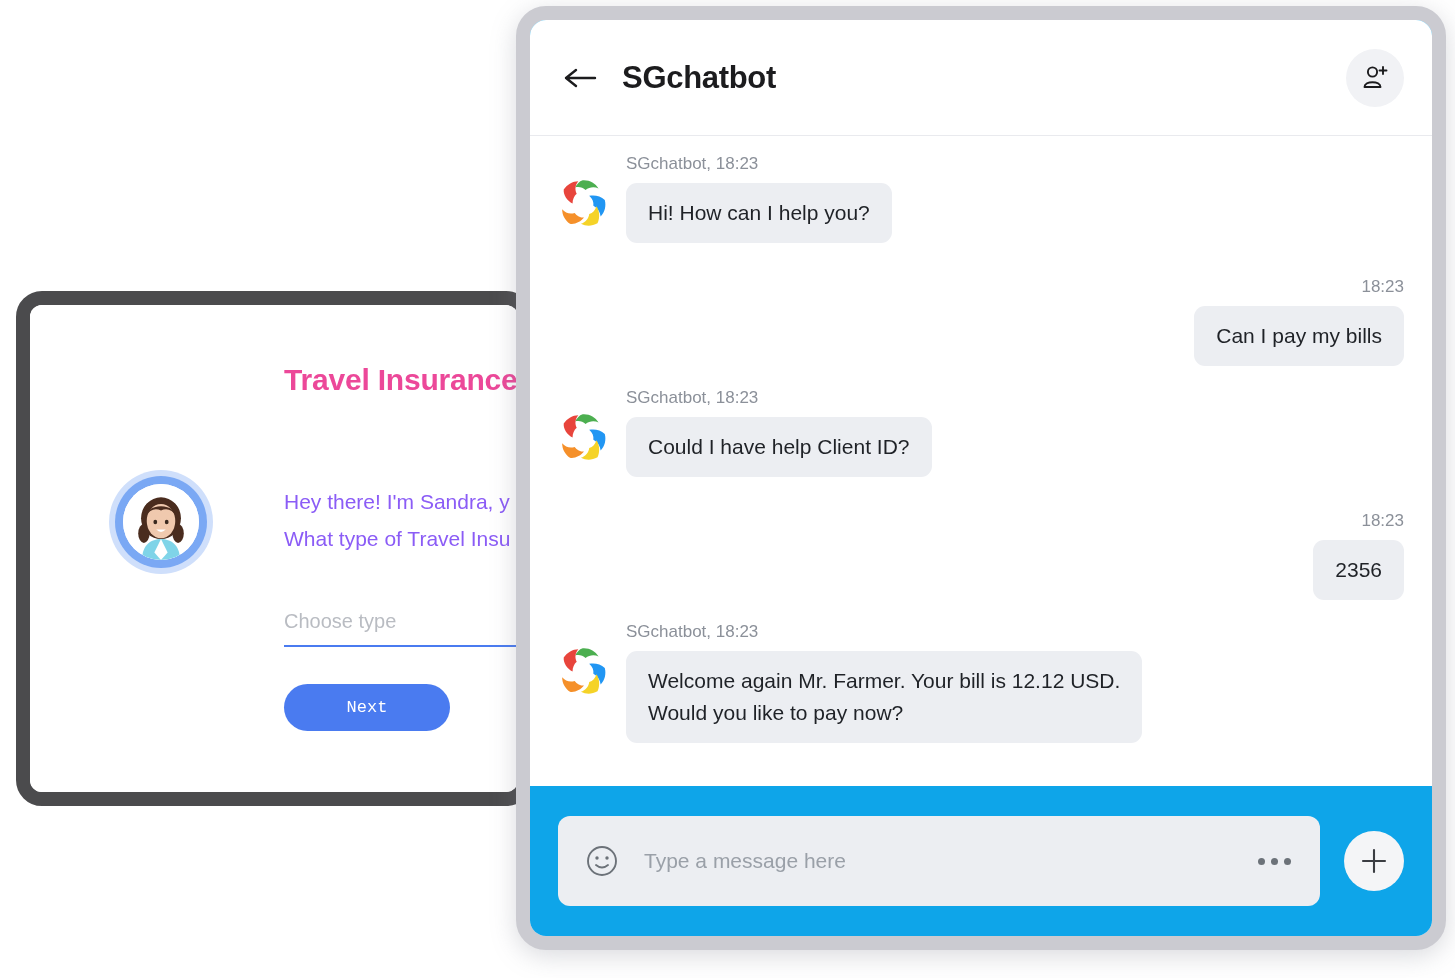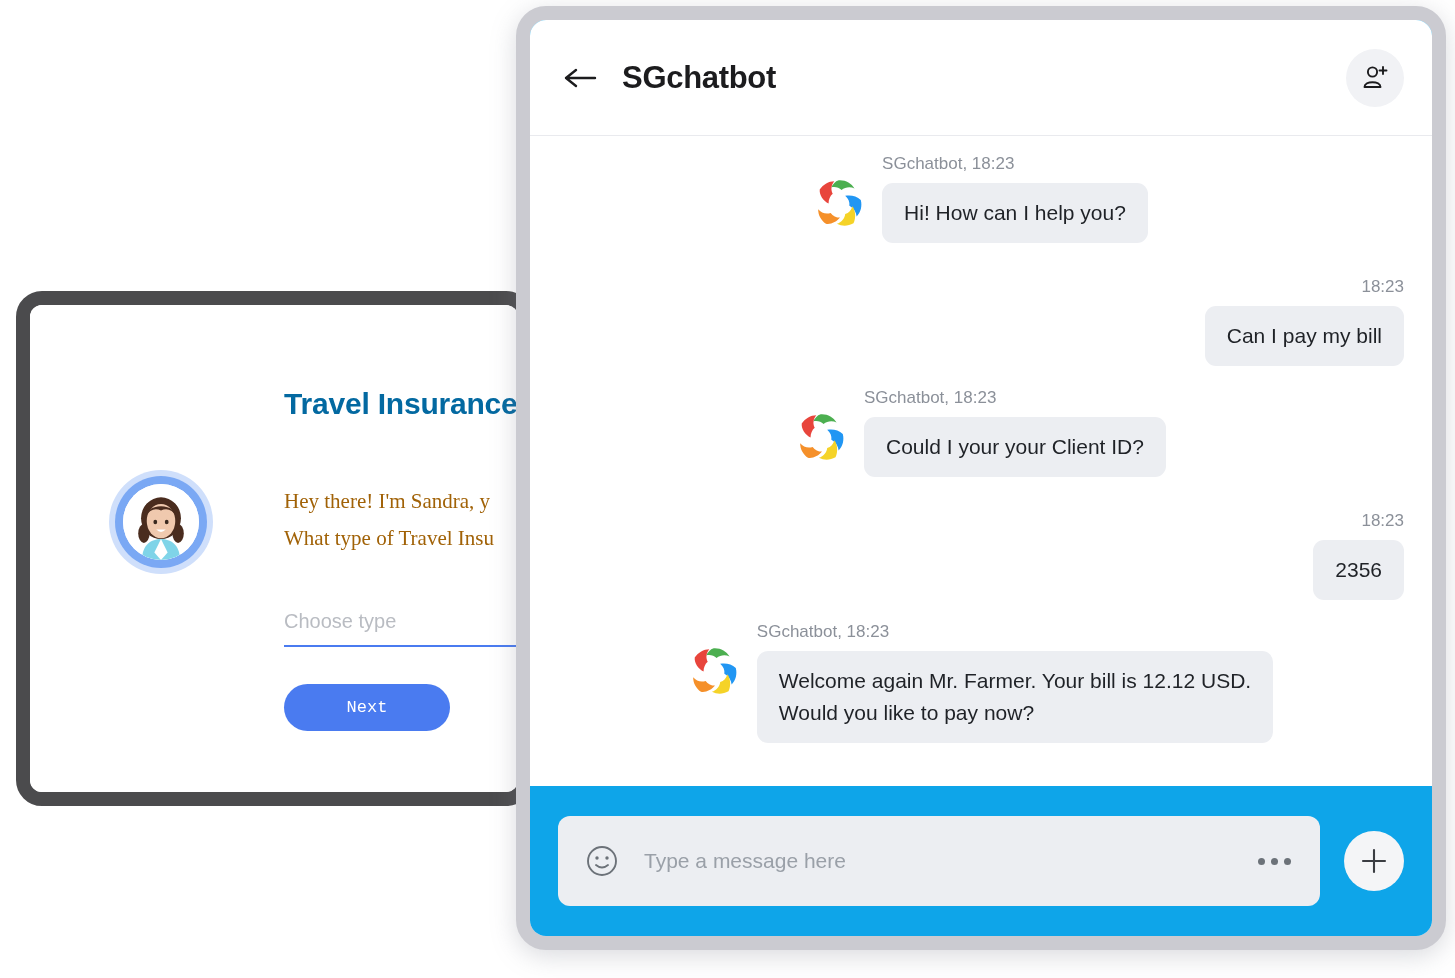--- a/index.html
+++ b/index.html
@@ -39,24 +39,23 @@
     background: #ffffff;
     overflow: hidden;
   }
 
   .ti-title {
     position: absolute;
     left: 254px;
     top: 58px;
     font-size: 30px;
     font-weight: bold;
-    color: #0369a1;
+    color: #ec4899;
     letter-spacing: -0.2px;
     white-space: nowrap;
-    margin-top: 24px;
   }
 
   
   .sandra-wrap {
     position: absolute;
     left: 79px;
     top: 165px;
     width: 104px;
     height: 104px;
   }
@@ -81,23 +80,22 @@
   }
   .sandra-svg { display: block; width: 100%; height: 100%; }
 
   .ti-greeting {
     position: absolute;
     left: 254px;
     top: 178px;
     width: 330px;
     font-size: 21px;
     line-height: 37px;
-    color: #a16207;
+    color: #8b5cf6;
     white-space: pre;
-    font-family: Liberation Serif, serif;
   }
 
   .ti-field {
     position: absolute;
     left: 254px;
     top: 305px;
     width: 300px;
   }
   .ti-field-placeholder {
     font-size: 20px;
@@ -193,21 +191,21 @@
   
   .chat-body {
     position: relative;
     flex: 1 1 auto;
     padding: 0 28px;
     overflow: hidden;
     background: #ffffff;
   }
 
   .msg-row { display: flex; }
-  .msg-row.bot { justify-content: center; }
+  .msg-row.bot { justify-content: flex-start; }
   .msg-row.user { justify-content: flex-end; }
 
   .bot-avatar {
     flex: 0 0 52px;
     width: 52px;
     height: 52px;
     margin-right: 16px;
     margin-top: 22px;
   }
   .bot-avatar svg { display: block; width: 52px; height: 52px; }
@@ -384,37 +382,37 @@
           </div>
           <div class="msg-col">
             <div class="msg-meta">SGchatbot, 18:23</div>
             <div class="bubble">Hi! How can I help you?</div>
           </div>
         </div>
 
         <div class="msg-row user" style="margin-top:34px;">
           <div class="msg-col user">
             <div class="msg-meta">18:23</div>
-            <div class="bubble">Can I pay my bill</div>
+            <div class="bubble">Can I pay my bills</div>
           </div>
         </div>
 
         <div class="msg-row bot" style="margin-top:22px;">
           <div class="bot-avatar">
             <svg viewBox="0 0 100 100">
               <path d="M50 8 C62 8 72 14 78 24 C70 20 60 21 53 27 C48 22 40 20 33 22 C38 13 43 8 50 8 Z" fill="#4caf50"></path>
               <path d="M90 46 C93 58 90 69 82 78 C81 69 76 61 68 57 C69 50 66 43 60 38 C70 36 82 38 90 46 Z" fill="#2196f3"></path>
               <path d="M76 91 C65 97 54 97 44 92 C53 89 59 82 60 73 C67 71 72 65 74 58 C80 66 81 81 76 91 Z" fill="#f5d328"></path>
               <path d="M23 92 C13 85 8 75 8 64 C14 71 23 74 32 71 C36 77 43 80 50 80 C44 88 32 94 23 92 Z" fill="#f5902a"></path>
               <path d="M11 26 C18 16 28 10 39 10 C33 17 32 26 36 34 C31 38 28 45 28 53 C18 48 10 37 11 26 Z" fill="#e8453c"></path>
             </svg>
           </div>
           <div class="msg-col">
             <div class="msg-meta">SGchatbot, 18:23</div>
-            <div class="bubble">Could I your your Client ID?</div>
+            <div class="bubble">Could I have help Client ID?</div>
           </div>
         </div>
 
         <div class="msg-row user" style="margin-top:34px;">
           <div class="msg-col user">
             <div class="msg-meta">18:23</div>
             <div class="bubble">2356</div>
           </div>
         </div>
 

